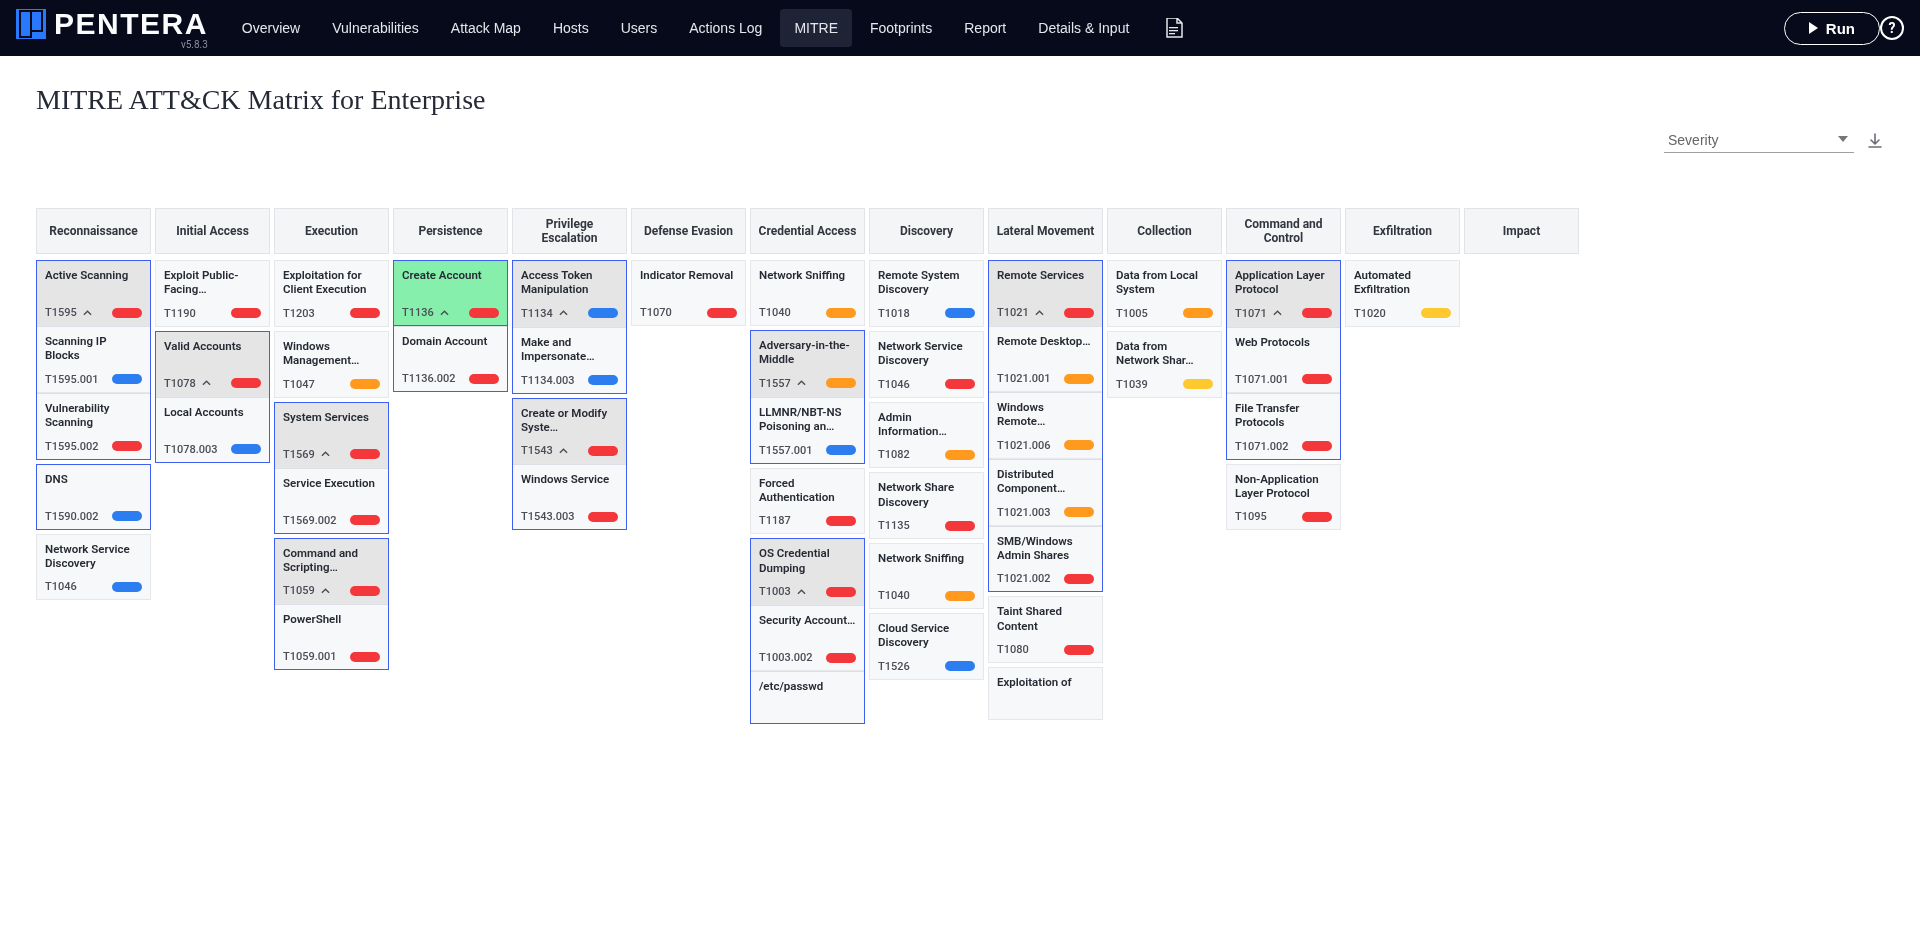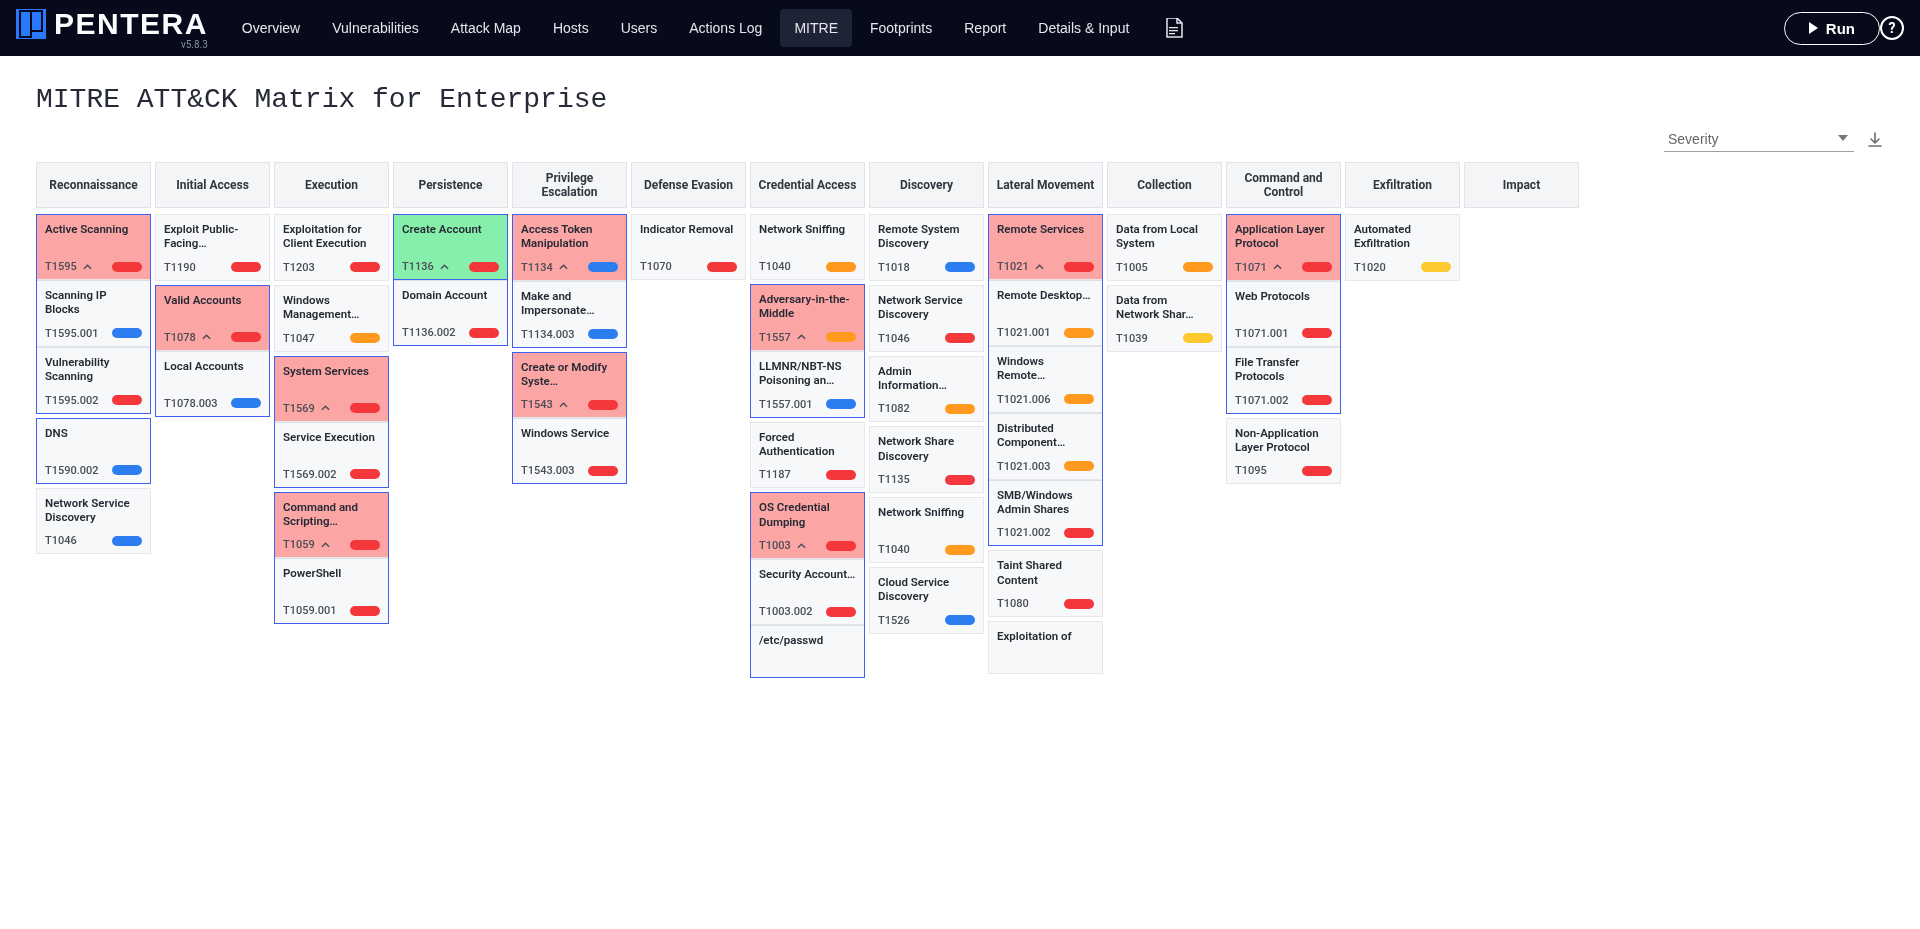--- a/index.html
+++ b/index.html
@@ -14,34 +14,34 @@
   nav { display: flex; gap: 4px; align-items: center; height: 100%; }
   nav .nav-item { color: #e6e7ec; font-size: 14px; padding: 0 14px; height: 38px; display: flex; align-items: center; cursor: pointer; border-radius: 4px; font-family: 'Segoe UI', 'Trebuchet MS', sans-serif; font-weight: 500; }
   nav .nav-item.active { background: #1e2435; }
   .nav-icon { color: #e6e7ec; padding: 0 10px; cursor: pointer; display: flex; align-items: center; }
   .header-right { margin-left: auto; display: flex; align-items: center; }
   .run-btn { border: 1.5px solid #fff; color: #fff; background: transparent; border-radius: 20px; padding: 7px 24px; font-size: 15px; font-weight: 600; cursor: pointer; display: flex; align-items: center; gap: 8px; }
   .run-btn .tri { width: 0; height: 0; border-left: 9px solid #fff; border-top: 6px solid transparent; border-bottom: 6px solid transparent; }
   .help { width: 24px; height: 24px; border: 2px solid #fff; border-radius: 50%; display: flex; align-items: center; justify-content: center; color: #fff; font-size: 14px; font-weight: 700; cursor: pointer; }
 
   main { padding: 28px 36px 8px 36px; }
-  h1 { font-size: 28px; font-weight: 500; color: #262a36; margin-bottom: 12px; font-family: Liberation Mono, monospace; }
+  h1 { font-size: 28px; font-weight: 500; color: #262a36; margin-bottom: 12px; font-family: Liberation Serif, serif; }
   .toolbar { display: flex; justify-content: flex-end; align-items: center; gap: 12px; margin-bottom: 10px; }
   .sev-select { color: #666; font-size: 14px; border: none; border-bottom: 1px solid #9ea0a5; background: transparent; padding: 4px 28px 4px 4px; width: 190px; appearance: none; cursor: pointer; position: relative; }
   .sev-wrap { position: relative; }
   .sev-wrap::after { content: ''; position: absolute; right: 6px; top: 8px; border-left: 5px solid transparent; border-right: 5px solid transparent; border-top: 6px solid #777; pointer-events: none; }
   .dl-icon { cursor: pointer; color: #666; display: flex; }
 
   .matrix-wrap { overflow: auto; height: calc(929px - 56px - 28px - 38px - 12px - 44px - 8px); }
   .matrix { display: flex; gap: 4px; }
   .col { width: 115px; flex: 0 0 115px; display: flex; flex-direction: column; }
-  .col-header { background: #f4f5f7; height: 46px; display: flex; align-items: center; justify-content: center; font-size: 12px; font-weight: 700; color: #32363f; text-align: center; padding: 4px 6px; margin-bottom: 6px; border: 1px solid #e1e3e8; }
+  .col-header { background: #f4f5f7; height: 46px; display: flex; align-items: center; justify-content: center; font-size: 12px; font-weight: 700; color: #32363f; text-align: center; padding: 4px 6px; margin-bottom: 6px; border: 1px solid #e1e3e8; margin-top: 45px; }
   .cards { display: flex; flex-direction: column; gap: 4px; }
   .card { background: #f7f8fa; border: 1px solid #e6e7eb; padding: 7px 8px 6px 8px; min-height: 44px; position: relative; }
-  .card.expandable { background: #fca5a5; }
+  .card.expandable { background: #e5e5e5; }
   .card.blue-fill { background: #c0cde9; border: 1.5px solid #3e5ff0; }
   .card.blue-fill.expandable { background: #86efac; }
   
 
   .card-title { font-size: 11.5px; font-weight: 600; color: #262a34; line-height: 1.25; margin-bottom: 10px; min-height: 28px; }
   .card-footer { display: flex; align-items: center; justify-content: space-between; gap: 4px; }
   .card-id { font-size: 11px; color: #4a4d56; font-weight: 500; }
   .chevron { width: 9px; height: 9px; display: inline-flex; align-items: center; justify-content: center; margin-left: 2px; }
   .chevron svg { width: 9px; height: 6px; }
   .pill { width: 30px; height: 10px; border-radius: 6px; display: inline-block; margin-left: auto; }

